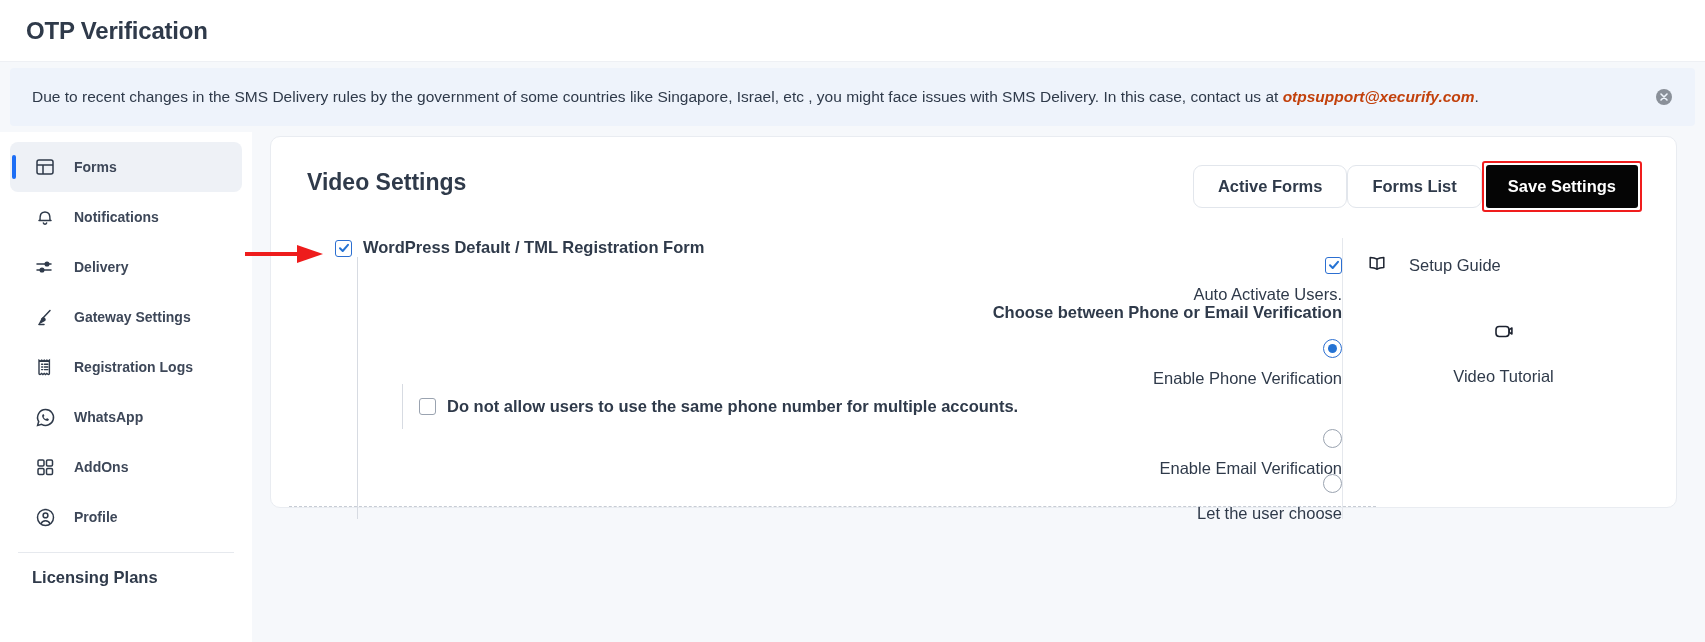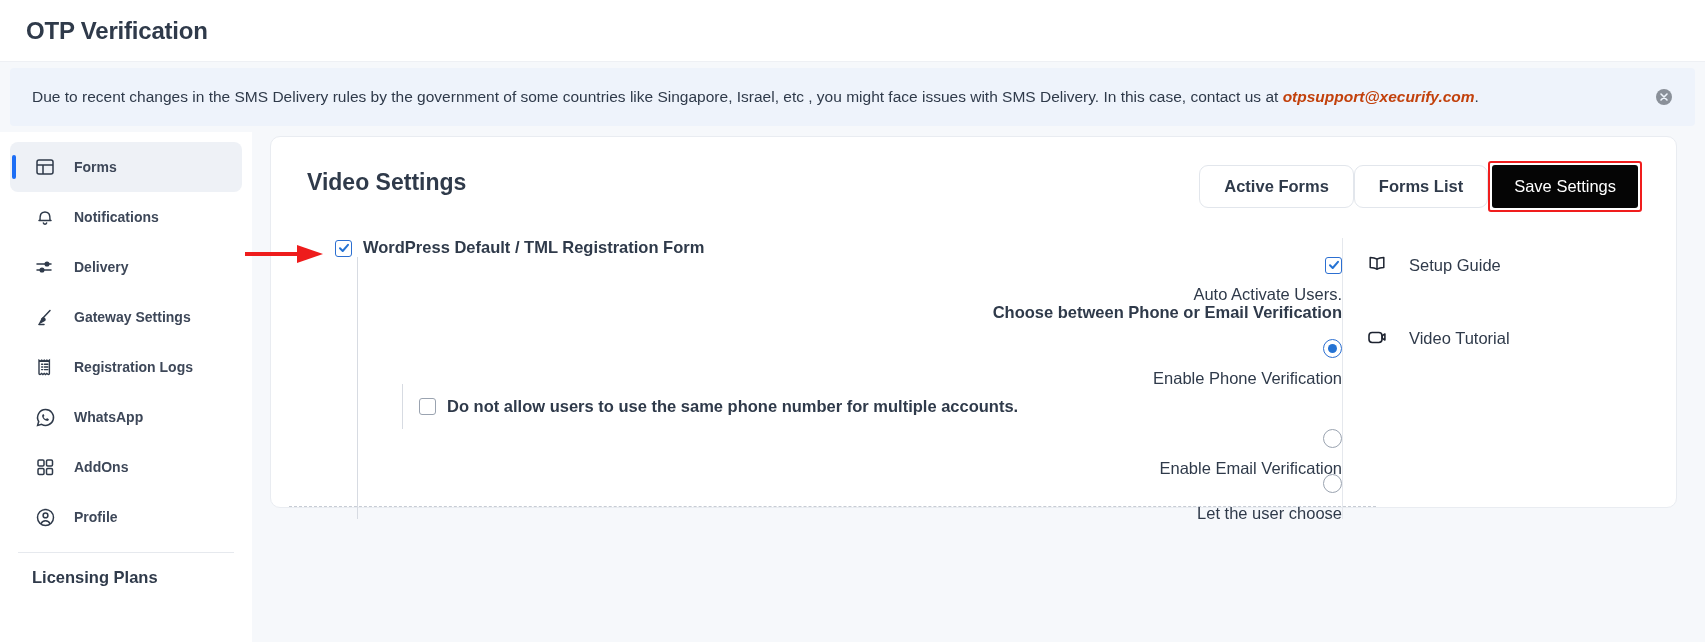--- a/index.html
+++ b/index.html
@@ -99,21 +99,21 @@
   .card-title { font-size: 23px; font-weight: bold; color: #2f3a4a; padding-top: 8px; }
   .head-btns { display: flex; align-items: center; }
   .ghost-btn {
     border: 1px solid #e2e6ec; background: #fff; border-radius: 9px;
     padding: 12px 24px; font-size: 16.5px; font-weight: bold; color: #2f3a4a;
     cursor: pointer; line-height: 1;
   }
   .save-wrap { border: 2px solid #f01d1d; border-radius: 3px; padding: 2px; }
   .save-btn {
     background: #050505; color: #fff; border: none; border-radius: 3px;
-    padding: 13px 22px; font-size: 16.5px; font-weight: normal; cursor: pointer;
+    padding: 13px 22px; font-size: 16.5px; font-weight: bold; cursor: pointer;
     line-height: 1; display: block; text-align: center;
   }
 
   
   .settings-area { display: flex; margin-top: 26px; }
   .settings-left { flex: 1; position: relative; padding-left: 28px; }
   .settings-right { width: 300px; border-left: 1px solid #e5e8ed; padding-left: 22px; }
 
   .row { display: flex; align-items: flex-end; gap: 11px; }
   .row-label { font-size: 16.5px; color: #2f3a4a; }
@@ -352,21 +352,21 @@
             <div class="side-link" style="margin-top:8px;">
               <span>
                 <svg width="24" height="24" viewBox="0 0 24 24" fill="none" stroke="#1d2330" stroke-width="1.5" stroke-linejoin="round">
                   <path d="M12 7.2C10.4 6 8.4 5.4 5.2 5.4v10c3.2 0 5.2.6 6.8 1.8 1.6-1.2 3.6-1.8 6.8-1.8v-10c-3.2 0-5.2.6-6.8 1.8z"></path>
                   <path d="M12 7.2v10.2"></path>
                 </svg>
               </span>
               <span class="side-link-label">Setup Guide</span>
             </div>
 
-            <div class="side-link" style="margin-top:33px;">
+            <div class="side-link" style="margin-top:33px;flex-direction:column;">
               <span>
                 <svg width="24" height="24" viewBox="0 0 24 24" fill="none" stroke="#1d2330" stroke-width="1.6" stroke-linejoin="round">
                   <rect x="4" y="7.5" width="13" height="10" rx="3.2"></rect>
                   <path d="M17.3 10.6l2.6-1.6v6l-2.6-1.6z"></path>
                 </svg>
               </span>
               <span class="side-link-label">Video Tutorial</span>
             </div>
           </div>
 

